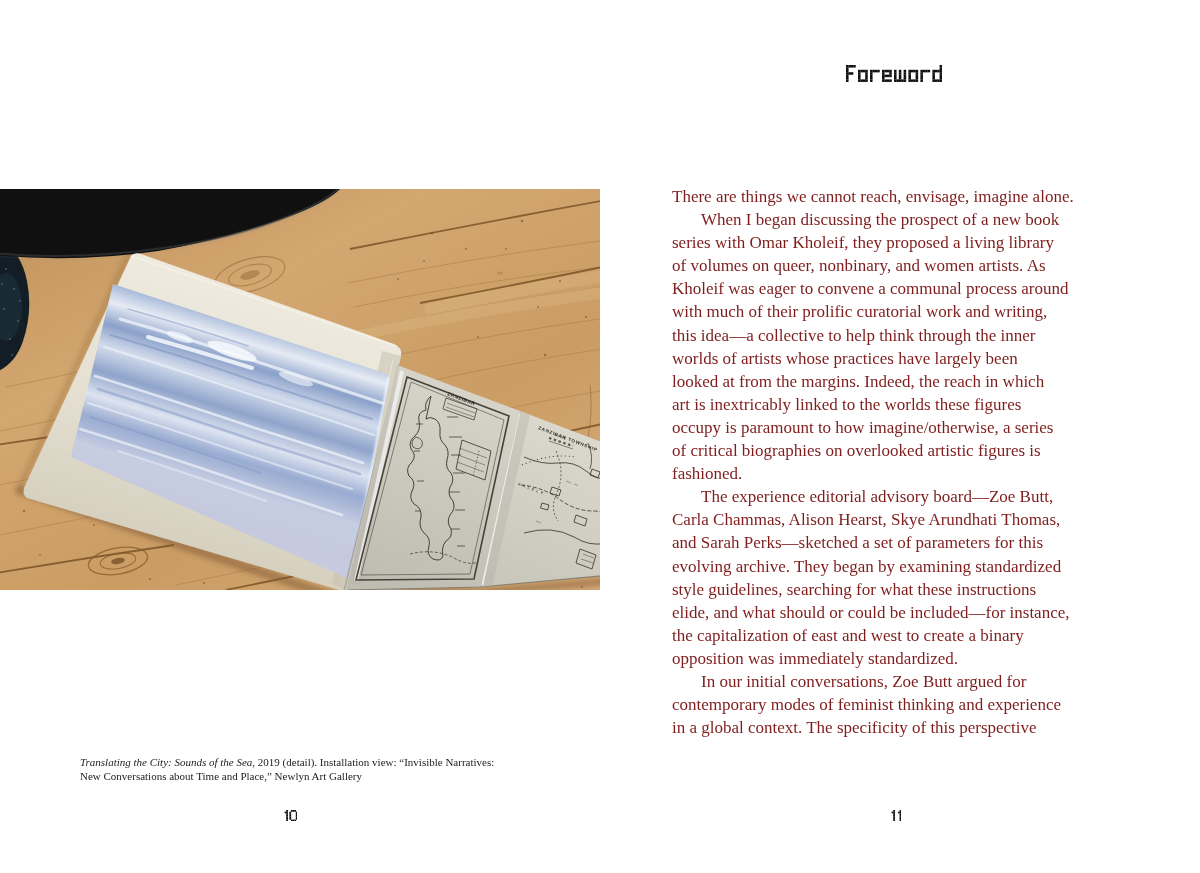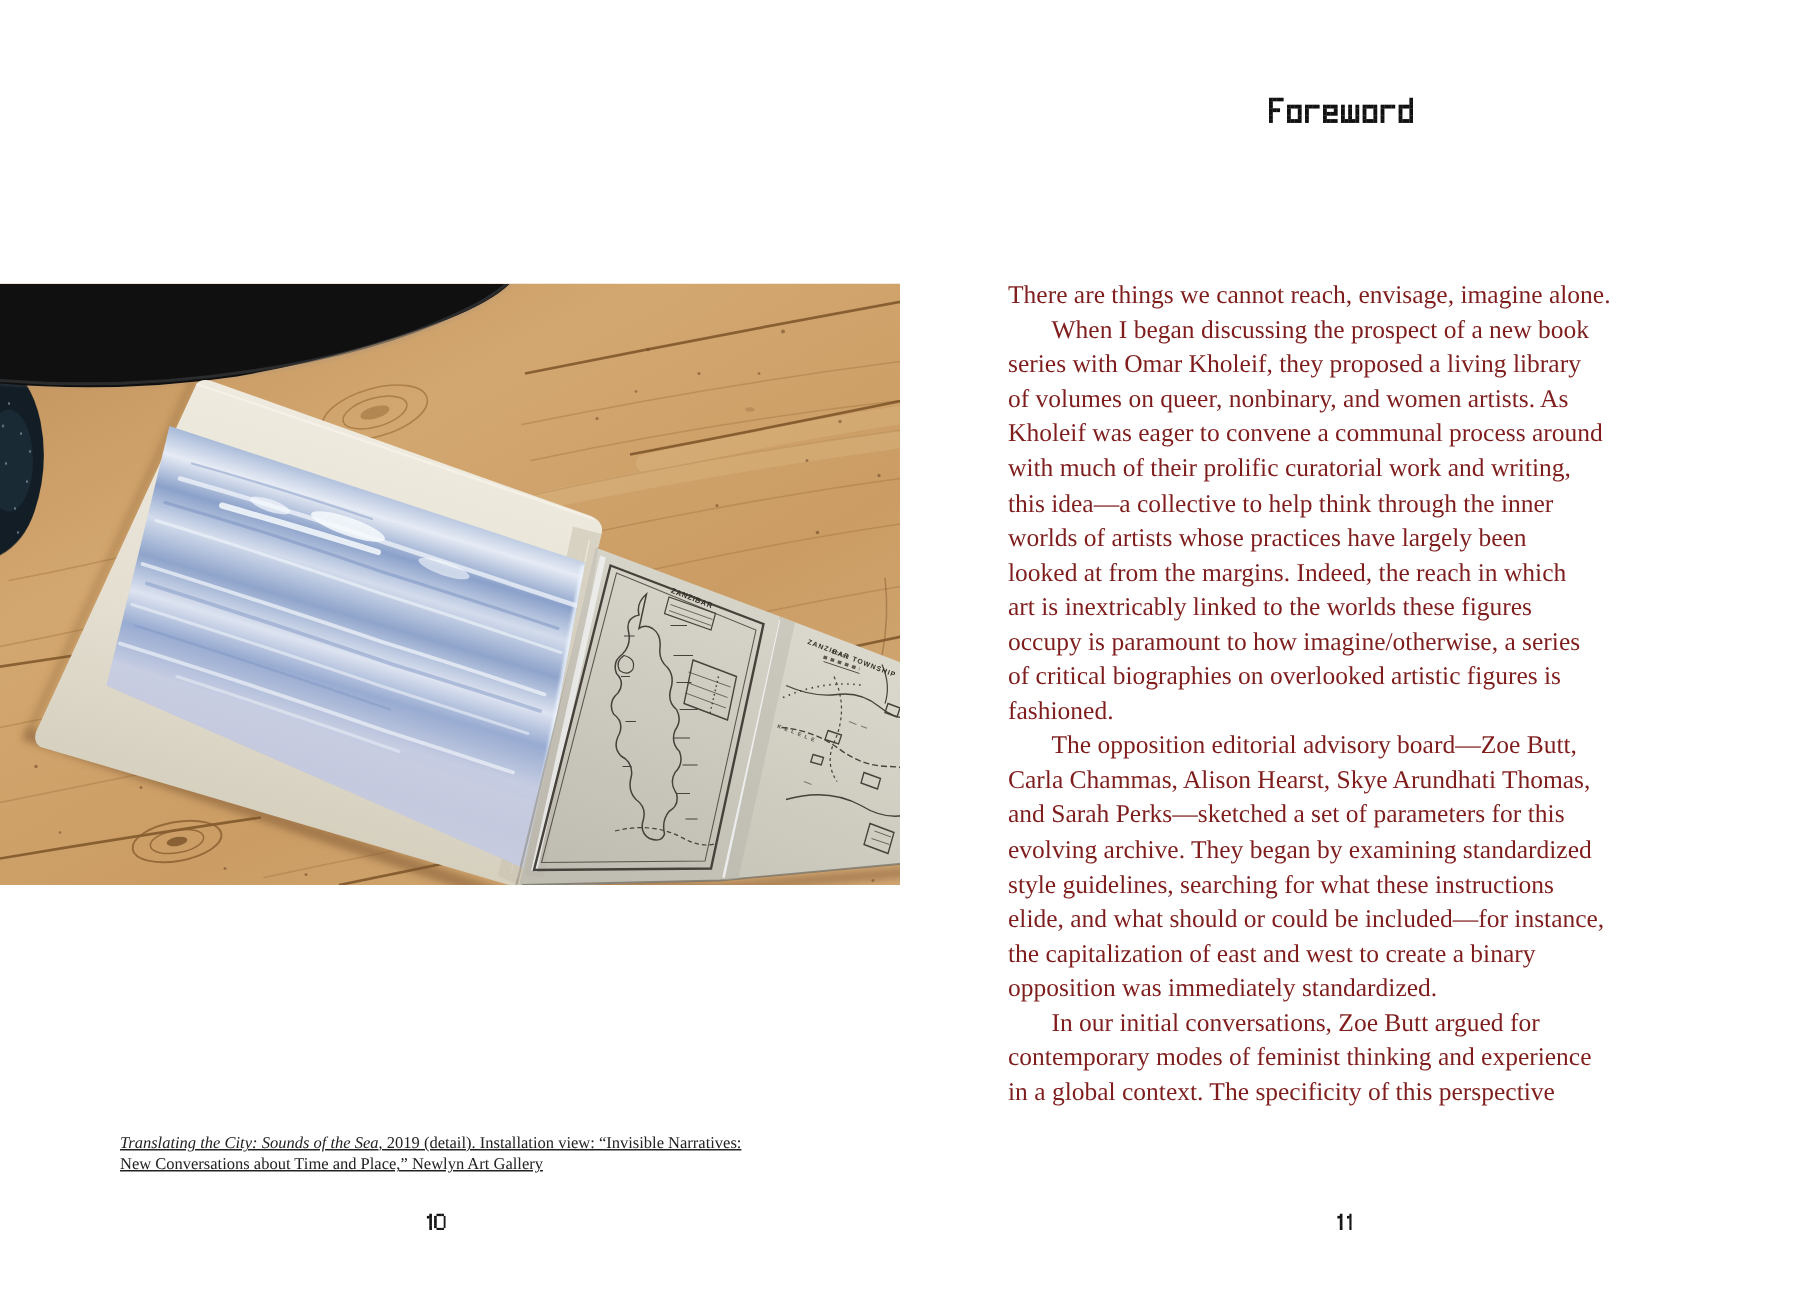--- a/index.html
+++ b/index.html
@@ -1,19 +1,19 @@
 <!DOCTYPE html>
 <html><head>
 <meta charset="utf-8">
 <style>
   html,body{margin:0;padding:0;background:#ffffff;}
   .spread{position:relative;width:1200px;height:873px;background:#ffffff;overflow:hidden;
           font-family:"Liberation Serif",serif;color:#1b1b1b;}
   .photo-wrap{position:absolute;left:0;top:189px;width:600px;height:401px;}
-  .caption{position:absolute;left:80px;top:755px;width:500px;font-size:11px;line-height:14px;color:#222;text-decoration:underline;}
+  .caption{position:absolute;left:80px;top:755px;width:500px;font-size:11px;line-height:14px;color:#222;}
   .caption i{font-style:italic;}
   .pxtext{position:absolute;}
   .px-title{left:846px;top:65px;}
   .px-pn-left{left:283px;top:807px;}
   .px-pn-right{left:890px;top:807px;}
   .body-col{position:absolute;left:672px;top:185px;width:470px;}
   .bline{white-space:pre;font-size:17px;line-height:23.1px;color:#7f1d1d;}
   .bline.ind{padding-left:29px;}
   svg text{font-family:"Liberation Sans",sans-serif;font-weight:bold;fill:#312d26;}
 </style>
@@ -391,21 +391,21 @@
       <div class="bline">of volumes on queer, nonbinary, and women artists. As</div>
       <div class="bline">Kholeif was eager to convene a communal process around</div>
       <div class="bline">with much of their prolific curatorial work and writing,</div>
       <div class="bline">this idea—a collective to help think through the inner</div>
       <div class="bline">worlds of artists whose practices have largely been</div>
       <div class="bline">looked at from the margins. Indeed, the reach in which</div>
       <div class="bline">art is inextricably linked to the worlds these figures</div>
       <div class="bline">occupy is paramount to how imagine/otherwise, a series</div>
       <div class="bline">of critical biographies on overlooked artistic figures is</div>
       <div class="bline">fashioned.</div>
-      <div class="bline ind">The opposition editorial advisory board—Zoe Butt,</div>
+      <div class="bline ind">The experience editorial advisory board—Zoe Butt,</div>
       <div class="bline">Carla Chammas, Alison Hearst, Skye Arundhati Thomas,</div>
       <div class="bline">and Sarah Perks—sketched a set of parameters for this</div>
       <div class="bline">evolving archive. They began by examining standardized</div>
       <div class="bline">style guidelines, searching for what these instructions</div>
       <div class="bline">elide, and what should or could be included—for instance,</div>
       <div class="bline">the capitalization of east and west to create a binary</div>
       <div class="bline">opposition was immediately standardized.</div>
       <div class="bline ind">In our initial conversations, Zoe Butt argued for</div>
       <div class="bline">contemporary modes of feminist thinking and experience</div>
       <div class="bline">in a global context. The specificity of this perspective</div>

